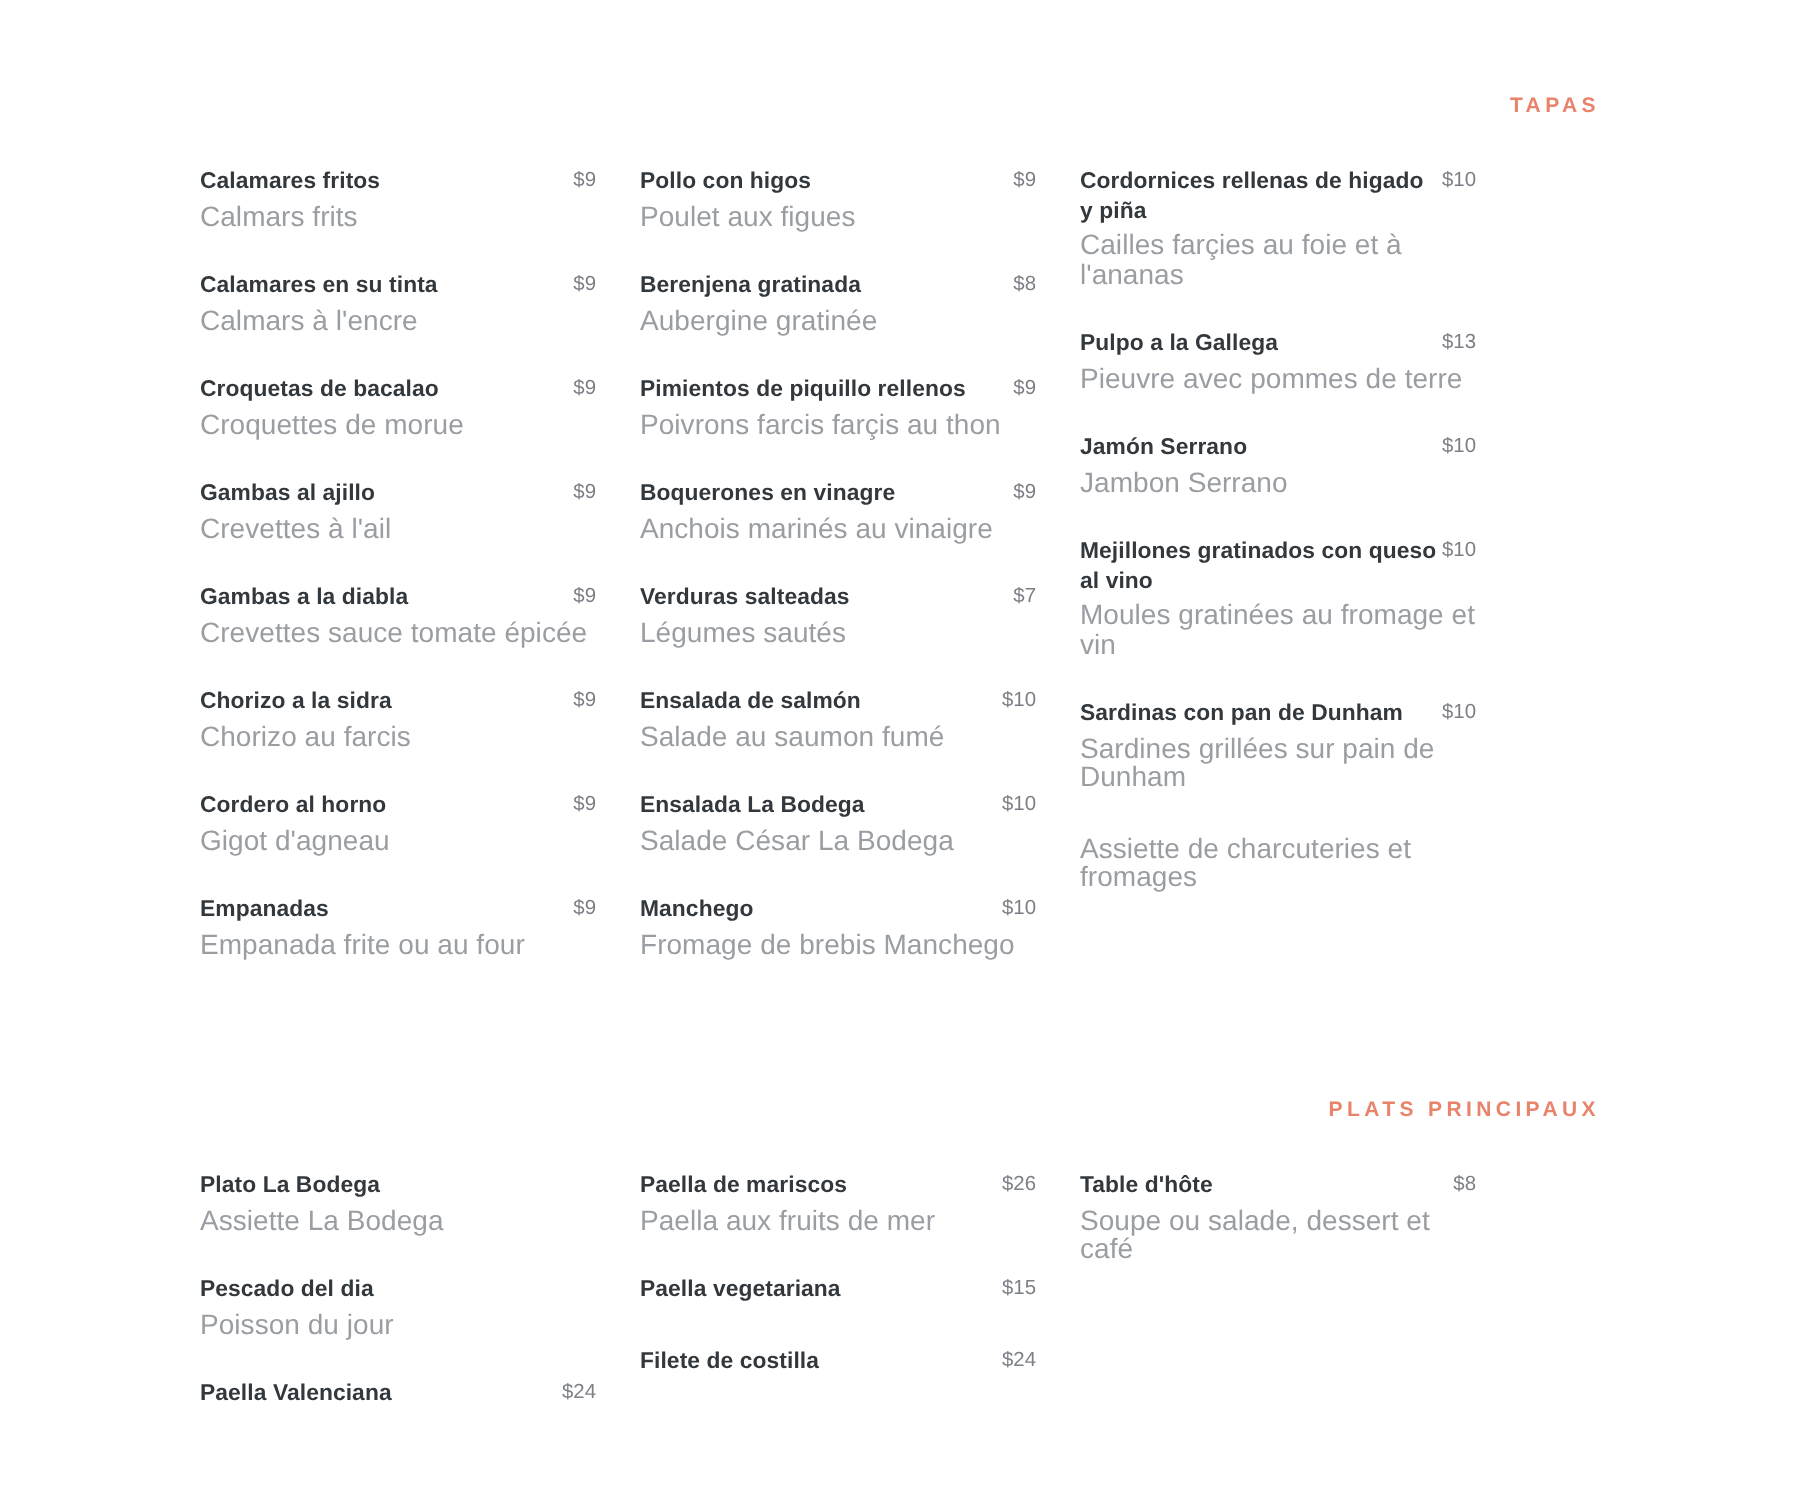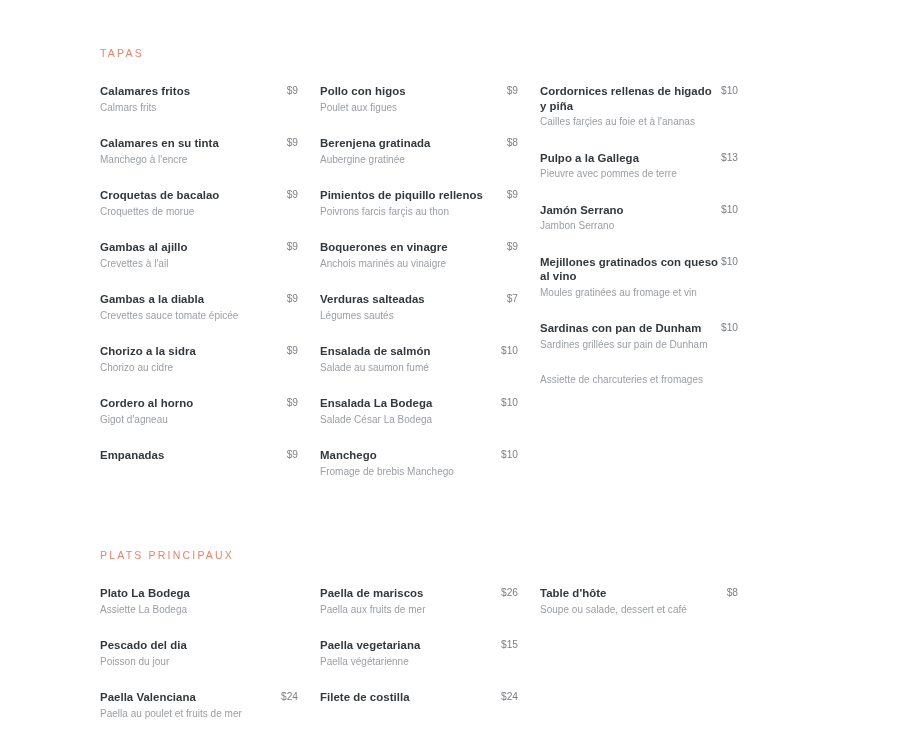--- a/index.html
+++ b/index.html
@@ -24,25 +24,25 @@
   }
 
   .section {
     width: 100%;
   }
 
   .section-tapas { padding-top: 46px; }
   .section-mains { padding-top: 48px; }
 
   .section-heading {
-    text-align: left;
+    text-align: right;
     font-size: 10.5px;
     letter-spacing: 2.2px;
     color: #e8846b;
-    font-weight: 400;
+    font-weight: 700;
     text-transform: uppercase;
     margin: 0 0 24px 0;
     line-height: 14px;
   }
 
   .columns {
     display: flex;
     align-items: flex-start;
     gap: 0;
   }
@@ -80,21 +80,21 @@
     line-height: 14.5px;
     white-space: nowrap;
     flex: 0 0 auto;
     text-align: right;
     min-width: 18px;
   }
 
   .item-price:empty { min-width: 0; }
 
   .item-desc {
-    font-size: 10px;
+    font-size: 14px;
     color: #9a9ea3;
     line-height: 14.5px;
     margin-top: 2px;
     letter-spacing: 0.02px;
   }
 </style>
 </head>
 <body>
 
 <div class="menu-page">
@@ -109,21 +109,21 @@
             <div class="item-name">Calamares fritos</div>
             <div class="item-price">$9</div>
           </div>
           <div class="item-desc">Calmars frits</div>
         </div>
         <div class="item">
           <div class="item-head">
             <div class="item-name">Calamares en su tinta</div>
             <div class="item-price">$9</div>
           </div>
-          <div class="item-desc">Manchego à l'encre</div>
+          <div class="item-desc">Calmars à l'encre</div>
         </div>
         <div class="item">
           <div class="item-head">
             <div class="item-name">Croquetas de bacalao</div>
             <div class="item-price">$9</div>
           </div>
           <div class="item-desc">Croquettes de morue</div>
         </div>
         <div class="item">
           <div class="item-head">
@@ -137,34 +137,35 @@
             <div class="item-name">Gambas a la diabla</div>
             <div class="item-price">$9</div>
           </div>
           <div class="item-desc">Crevettes sauce tomate épicée</div>
         </div>
         <div class="item">
           <div class="item-head">
             <div class="item-name">Chorizo a la sidra</div>
             <div class="item-price">$9</div>
           </div>
-          <div class="item-desc">Chorizo au cidre</div>
+          <div class="item-desc">Chorizo au farcis</div>
         </div>
         <div class="item">
           <div class="item-head">
             <div class="item-name">Cordero al horno</div>
             <div class="item-price">$9</div>
           </div>
           <div class="item-desc">Gigot d'agneau</div>
         </div>
         <div class="item">
           <div class="item-head">
             <div class="item-name">Empanadas</div>
             <div class="item-price">$9</div>
           </div>
+          <div class="item-desc">Empanada frite ou au four</div>
         </div>
       </div>
 
       <div class="column">
         <div class="item">
           <div class="item-head">
             <div class="item-name">Pollo con higos</div>
             <div class="item-price">$9</div>
           </div>
           <div class="item-desc">Poulet aux figues</div>
@@ -281,38 +282,36 @@
             <div class="item-name">Pescado del dia</div>
             <div class="item-price"></div>
           </div>
           <div class="item-desc">Poisson du jour</div>
         </div>
         <div class="item">
           <div class="item-head">
             <div class="item-name">Paella Valenciana</div>
             <div class="item-price">$24</div>
           </div>
-          <div class="item-desc">Paella au poulet et fruits de mer</div>
         </div>
       </div>
 
       <div class="column">
         <div class="item">
           <div class="item-head">
             <div class="item-name">Paella de mariscos</div>
             <div class="item-price">$26</div>
           </div>
           <div class="item-desc">Paella aux fruits de mer</div>
         </div>
         <div class="item">
           <div class="item-head">
             <div class="item-name">Paella vegetariana</div>
             <div class="item-price">$15</div>
           </div>
-          <div class="item-desc">Paella végétarienne</div>
         </div>
         <div class="item">
           <div class="item-head">
             <div class="item-name">Filete de costilla</div>
             <div class="item-price">$24</div>
           </div>
         </div>
       </div>
 
       <div class="column">

